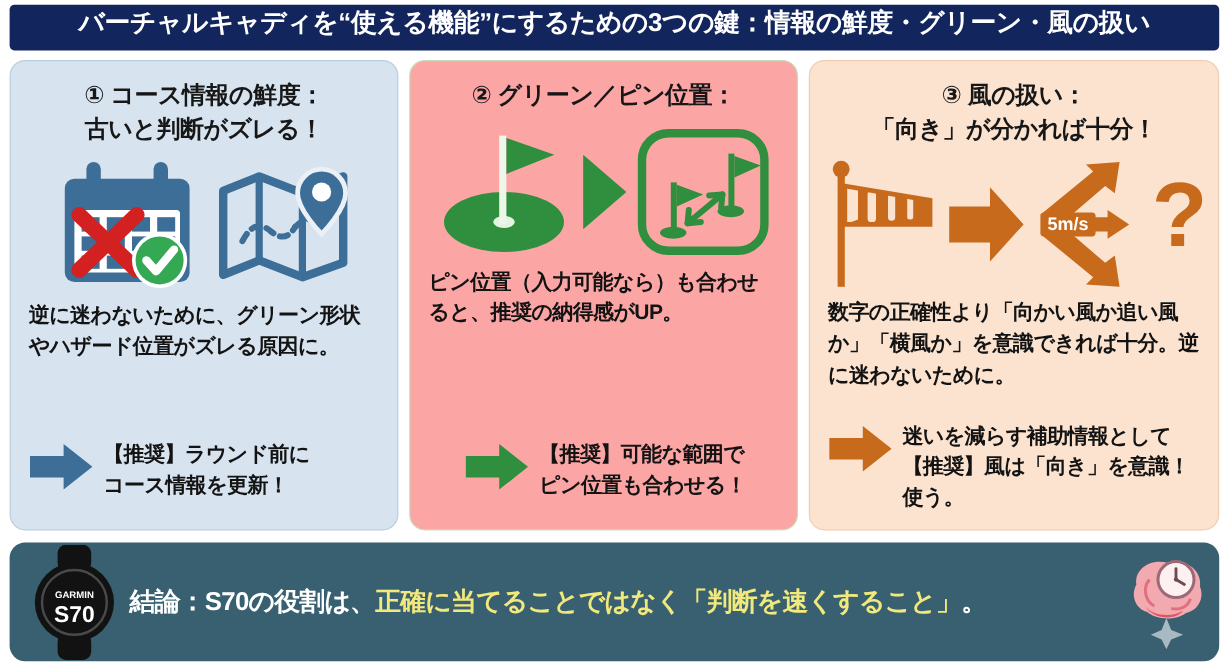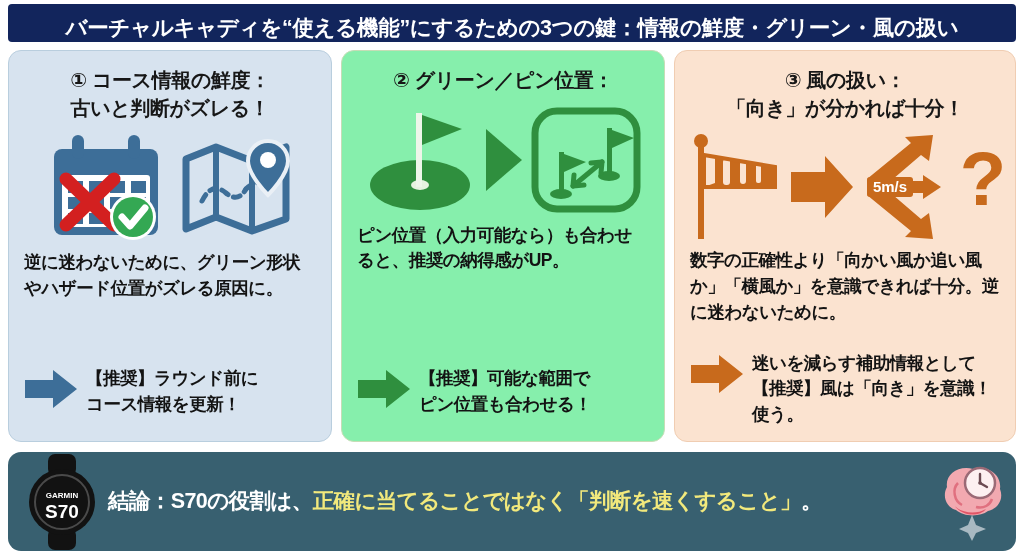--- a/index.html
+++ b/index.html
@@ -15,21 +15,21 @@
     background: #ffffff;
   }
 
   
   .title-bar {
     position: absolute;
     left: 8px; top: 4px;
     width: 1008px; height: 38px;
     background: #12255c;
     border-radius: 4px;
-    display: flex; align-items: flex-end; justify-content: center;
+    display: flex; align-items: flex-start; justify-content: center;
   }
   .title-bar .title-text {
     color: #ffffff;
     font-size: 21.5px;
     font-weight: bold;
     letter-spacing: -0.3px;
     white-space: nowrap;
   }
 
   
@@ -42,21 +42,21 @@
   }
   .panel {
     flex: 1 1 0;
     border-radius: 13px;
     position: relative;
     padding: 10px 12px 8px 12px;
     display: flex;
     flex-direction: column;
   }
   .panel.p1 { background: #d7e3ef; border: 1px solid #b9cede; }
-  .panel.p2 { background: #86efac; border: 1px solid #c6ddb6; }
+  .panel.p2 { background: #fca5a5; border: 1px solid #c6ddb6; align-items: center; }
   .panel.p3 { background: #fbe3d0; border: 1px solid #f0cdb2; }
 
   .panel-heading {
     text-align: center;
     font-weight: bold;
     color: #171717;
     font-size: 20px;
     line-height: 1.38;
     letter-spacing: -0.4px;
     margin-top: 6px;

